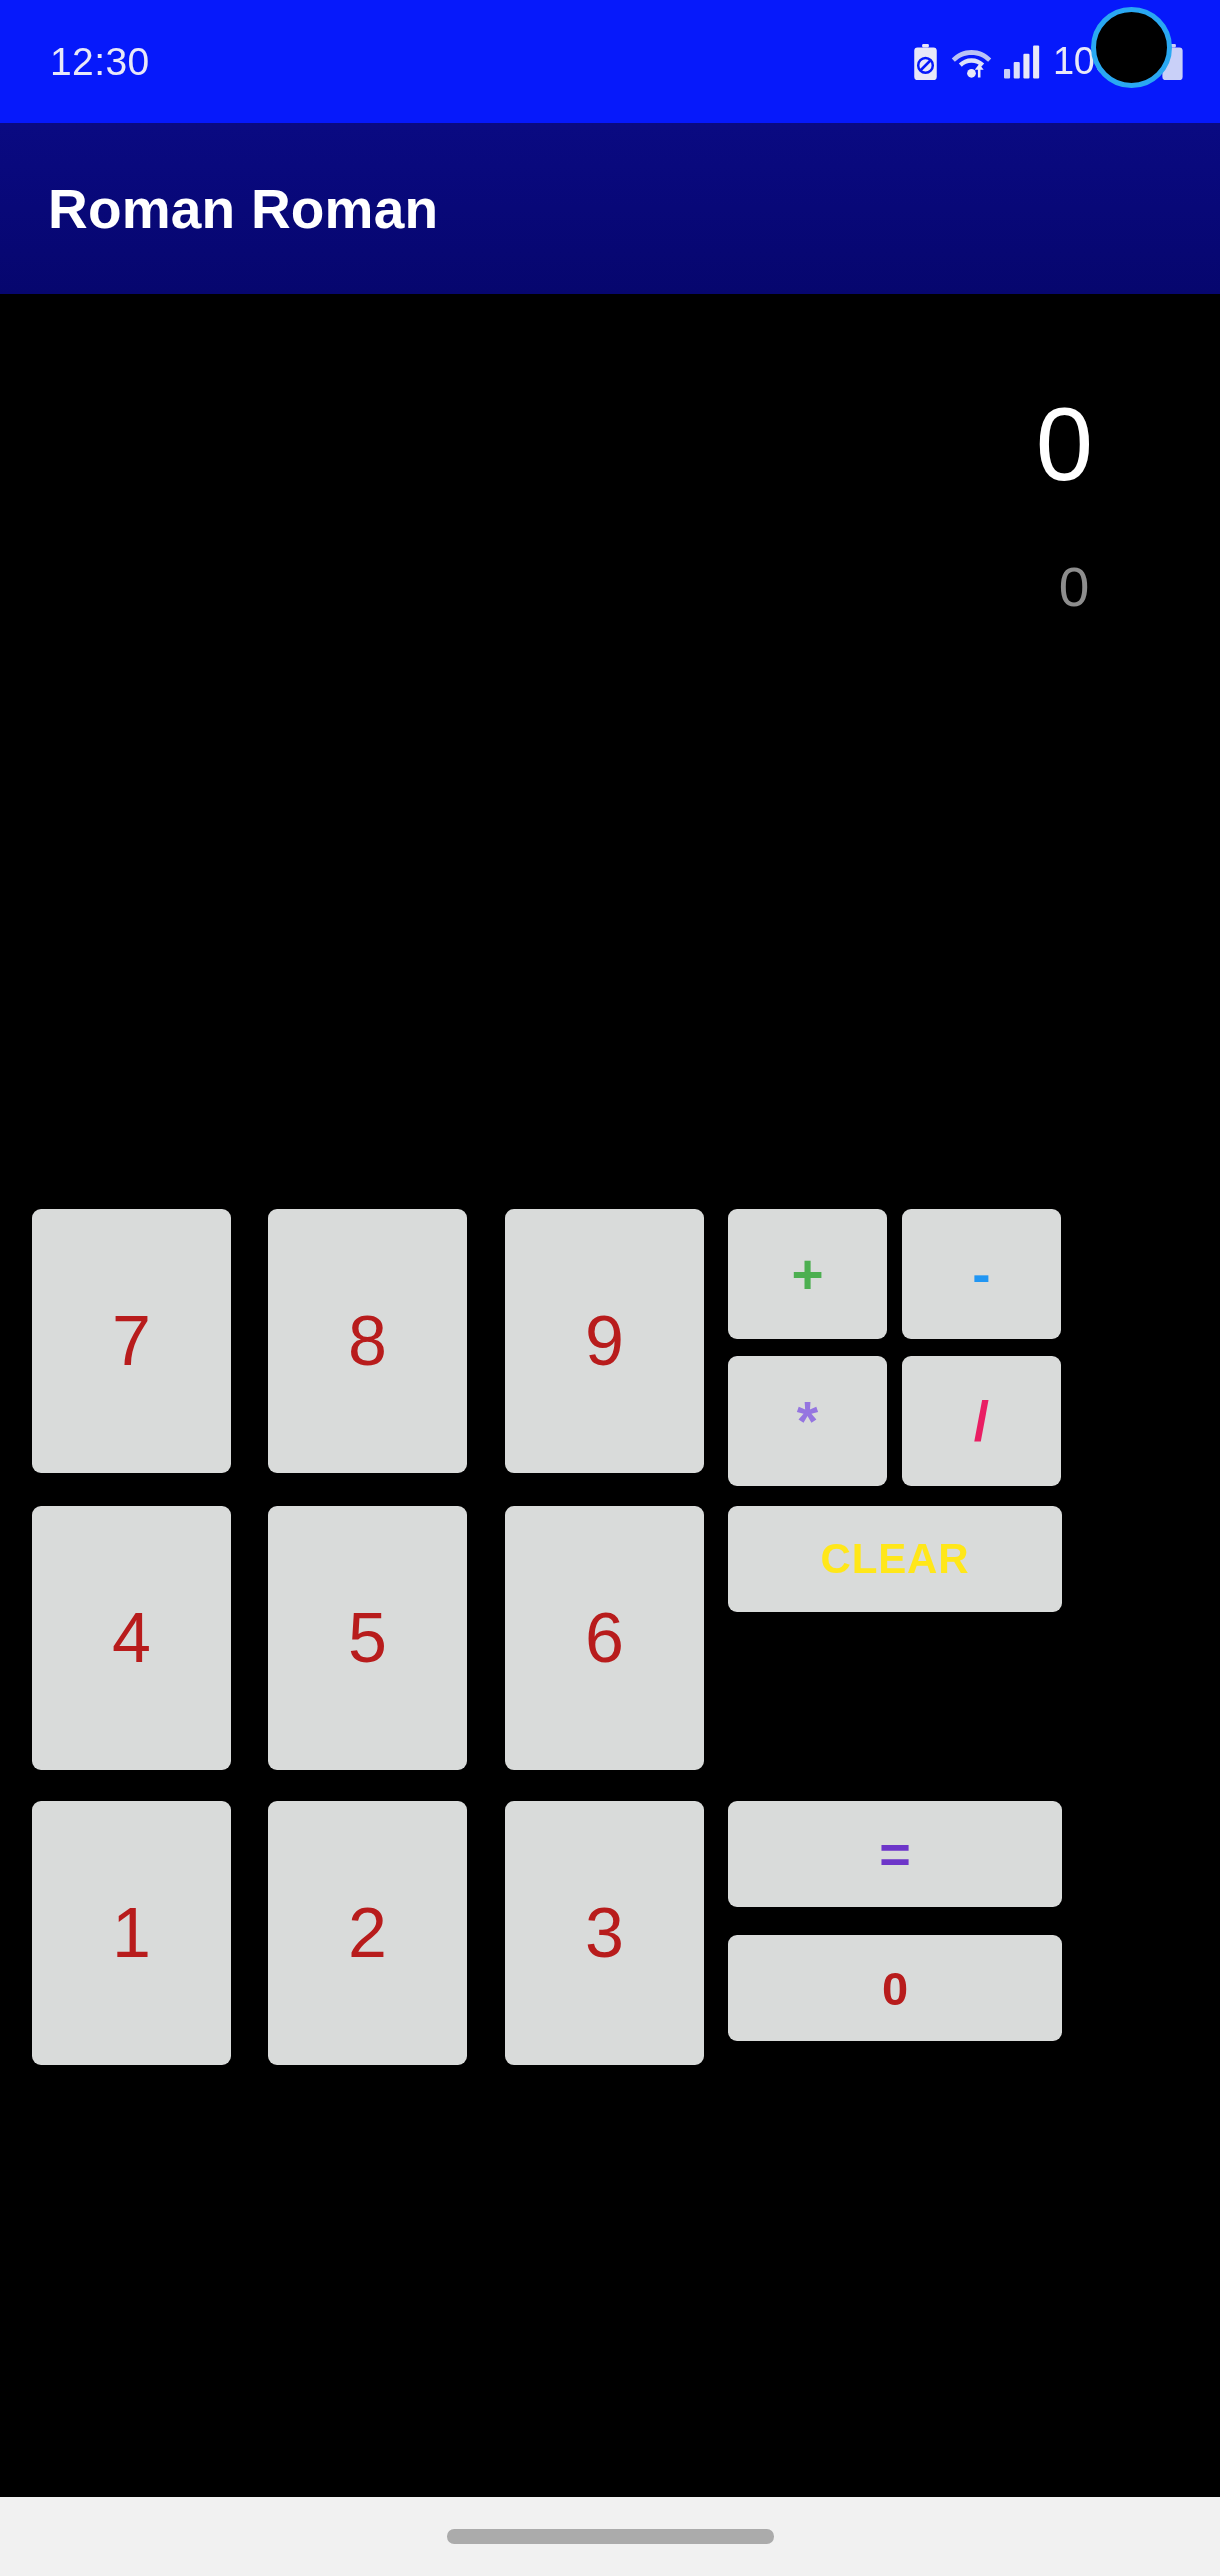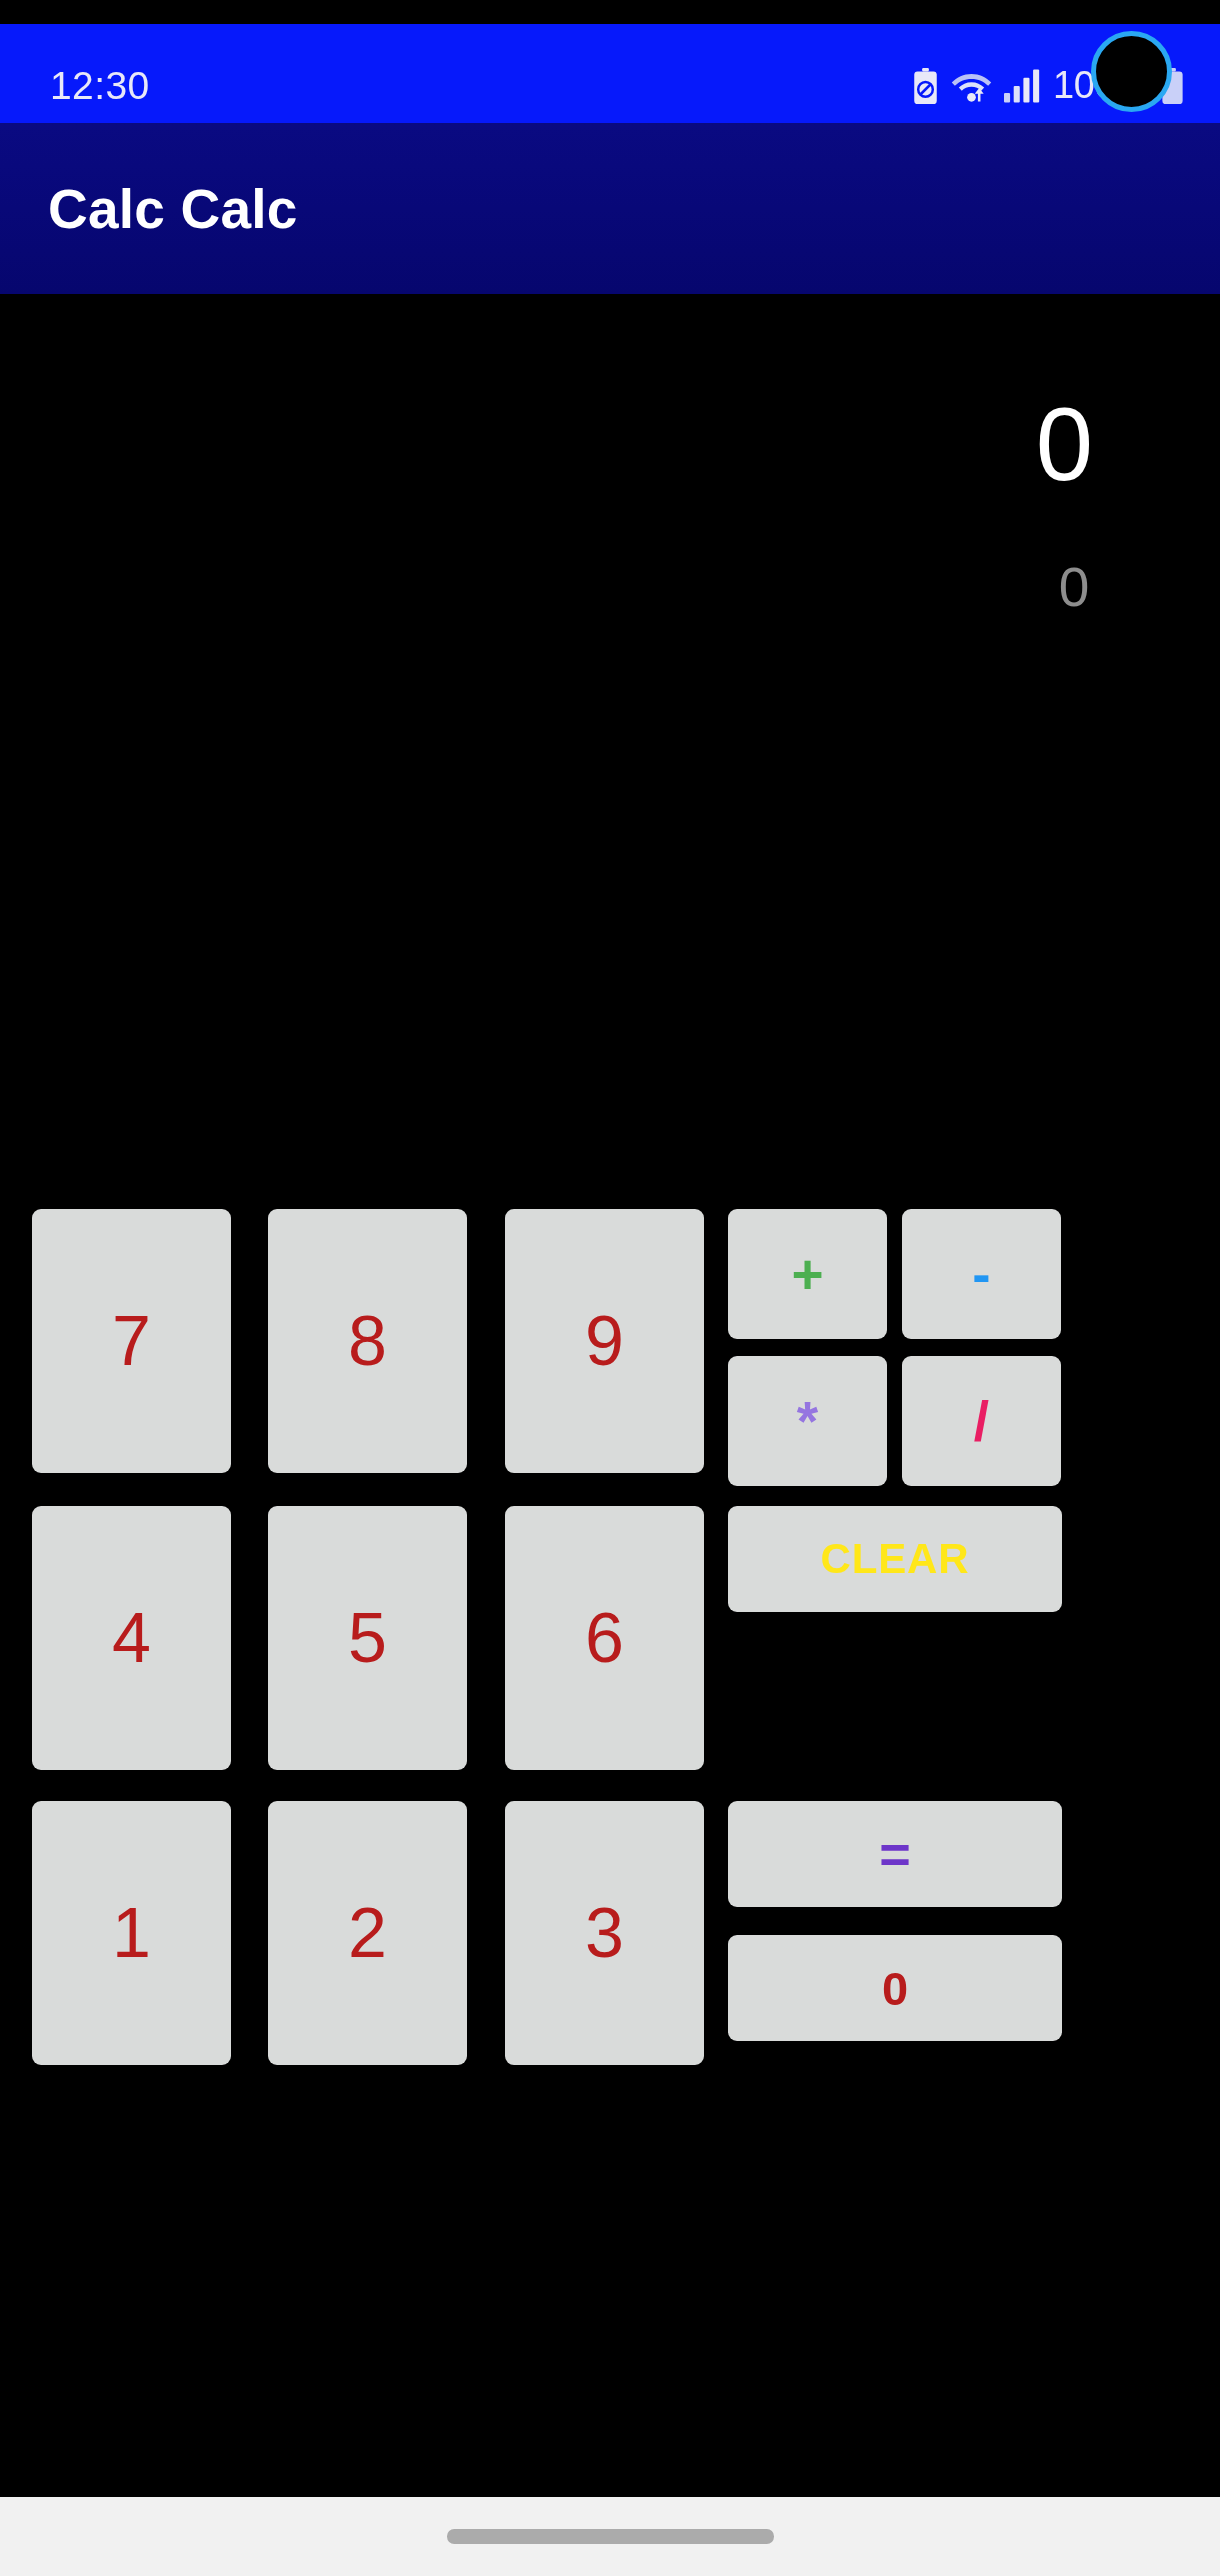--- a/index.html
+++ b/index.html
@@ -23,21 +23,20 @@
   #status-bar {
     position: absolute;
     top: 0; left: 0;
     width: 1220px;
     height: 123px;
     background: #0619FB;
     display: flex;
     align-items: center;
     justify-content: space-between;
     padding: 0 36px 0 50px;
-    margin-top: 24px;
   }
 
   #status-time {
     color: #E8E8F8;
     font-size: 39px;
     font-weight: 400;
     letter-spacing: 0.4px;
   }
 
   #status-right {
@@ -259,21 +258,21 @@
           <rect x="1" y="3" width="18" height="29" rx="3" fill="#C9D0F8"></rect>
         </svg>
       </span>
 
     </div>
 
     <div id="camera-cutout"></div>
   </div>
 
   <div id="app-bar">
-    <span id="app-title">Calc Calc</span>
+    <span id="app-title">Roman Roman</span>
   </div>
 
   <div id="display">
     <div id="display-primary">0</div>
     <div id="display-secondary">0</div>
   </div>
 
   <div id="keypad">
 
     <button class="btn num-btn c0 r0">7</button>

